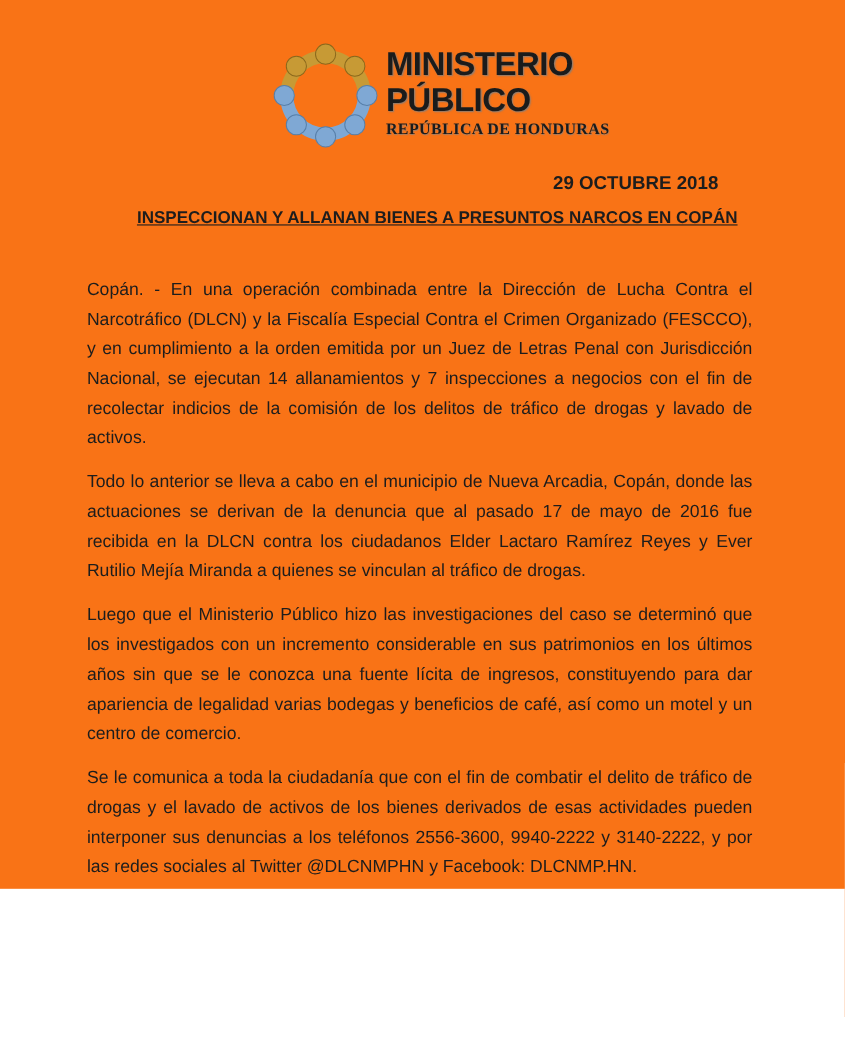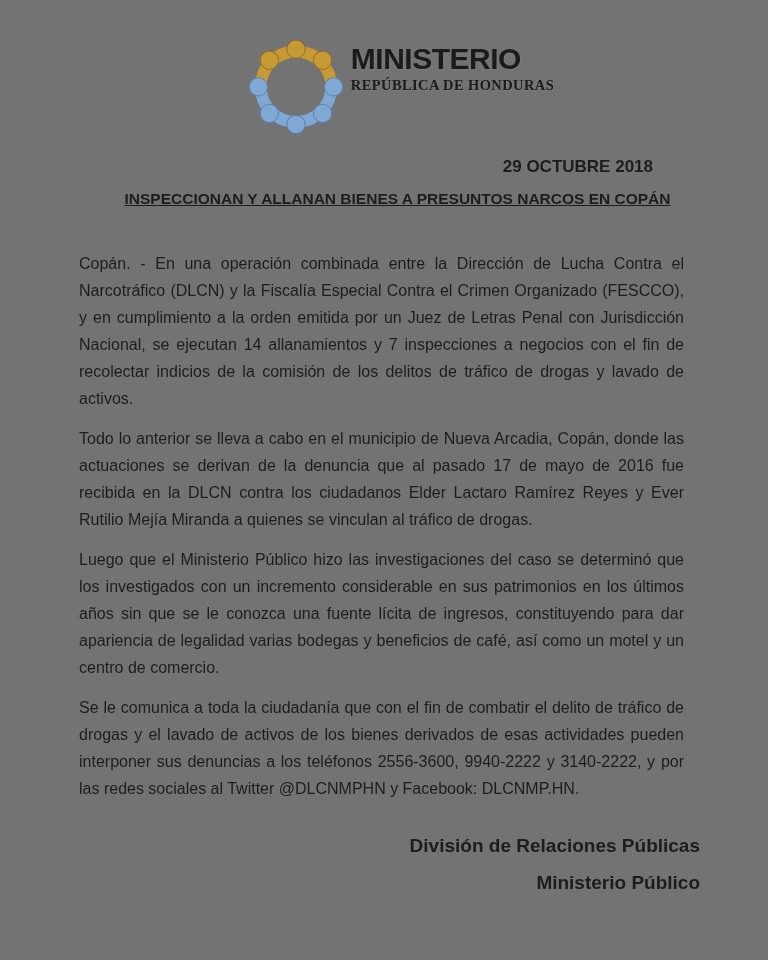--- a/index.html
+++ b/index.html
@@ -1,23 +1,23 @@
 <!DOCTYPE html>
 <html lang="es"><head>
 <meta charset="utf-8">
 <style>
   html, body { margin: 0; padding: 0; }
   body { background: #ffffff; }
 
   .page {
     position: relative;
     width: 768px;
-    height: 960px;
+    height: 808px;
     margin: 0 auto;
-    background: #737373;
+    background: #f97316;
     font-family: "Liberation Sans", sans-serif;
     color: #1d1d1d;
     overflow: hidden;
   }
 
   
   .logo-block {
     position: absolute;
     top: 30px;
     left: 95px;
@@ -114,20 +114,21 @@
       <g class="heads-blue" fill="#7FA8D4">
         <circle cx="19" cy="62" r="10"></circle>
         <circle cx="101" cy="62" r="10"></circle>
         <circle cx="31" cy="91" r="10"></circle>
         <circle cx="89" cy="91" r="10"></circle>
         <circle cx="60" cy="103" r="10"></circle>
       </g>
     </svg>
     <div class="logo-text">
       <div class="logo-name">MINISTERIO</div>
+      <div class="logo-name">PÚBLICO</div>
       <div class="logo-sub">REPÚBLICA DE HONDURAS</div>
     </div>
   </header>
 
   <div class="doc-date">29 OCTUBRE 2018</div>
 
   <h1 class="doc-title">INSPECCIONAN Y ALLANAN BIENES A PRESUNTOS NARCOS EN COPÁN</h1>
 
   <main class="doc-body">
     <p>Copán. - En una operación combinada entre la Dirección de Lucha Contra el Narcotráfico (DLCN) y la Fiscalía Especial Contra el Crimen Organizado (FESCCO), y en cumplimiento a la orden emitida por un Juez de Letras Penal con Jurisdicción Nacional, se ejecutan 14 allanamientos y 7 inspecciones a negocios con el fin de recolectar indicios de la comisión de los delitos de tráfico de drogas y lavado de activos.</p>

